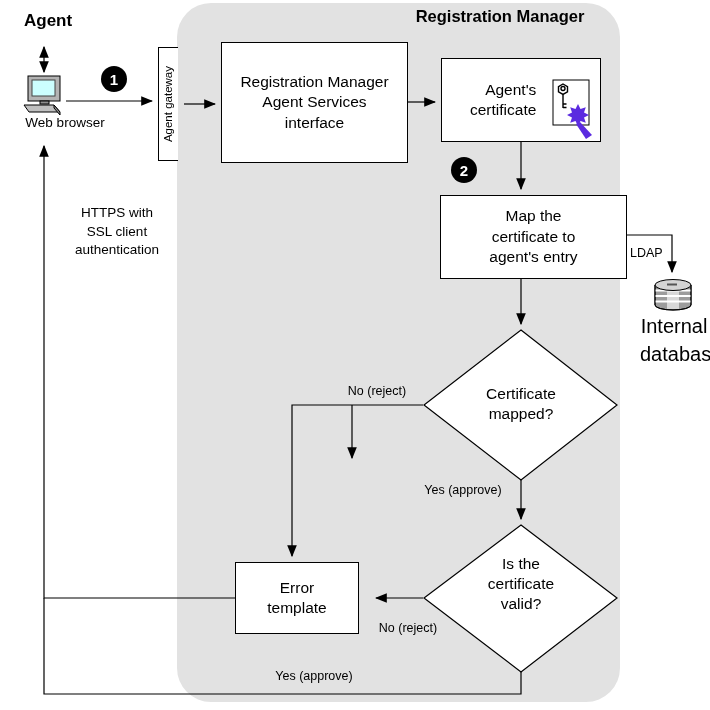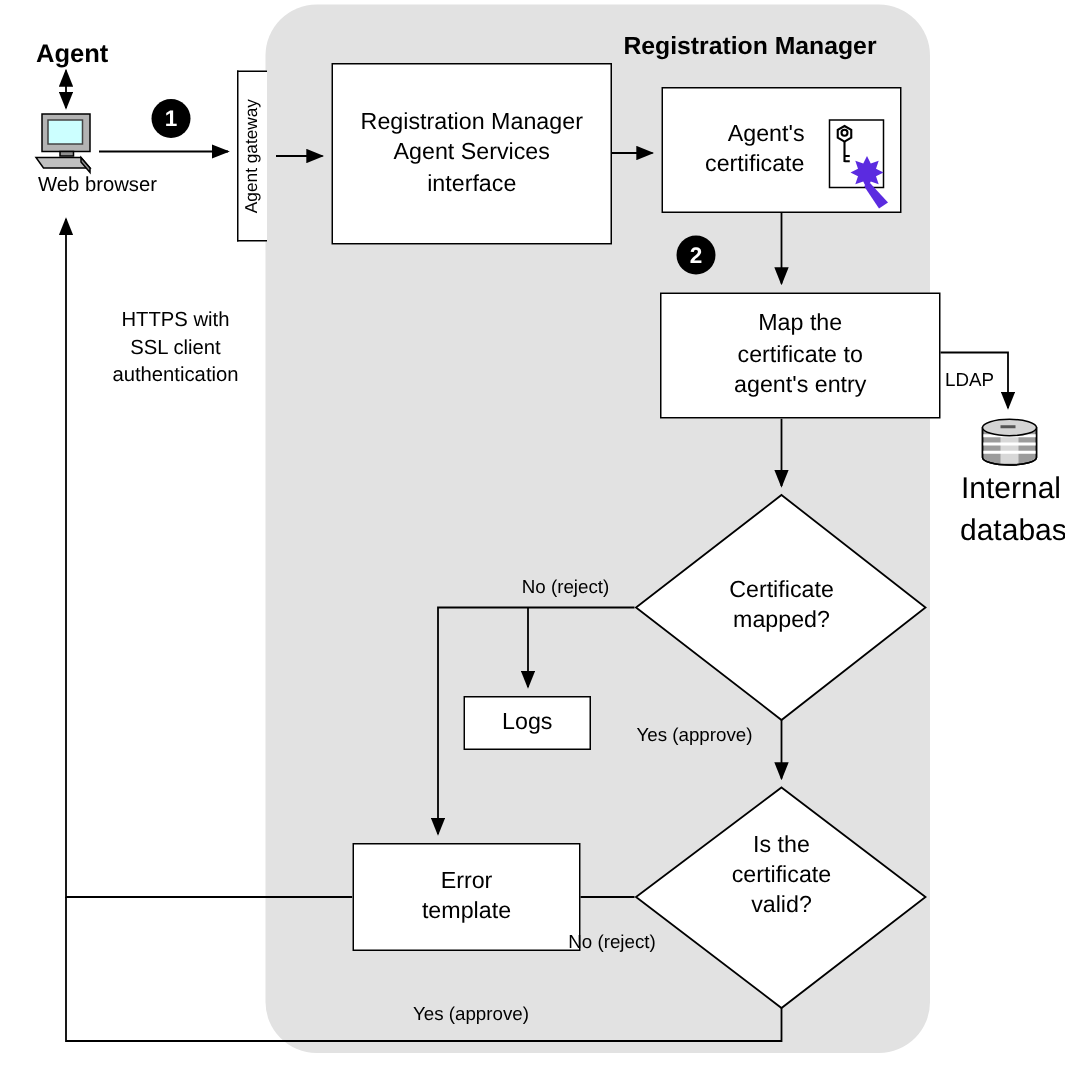--- a/index.html
+++ b/index.html
@@ -16,21 +16,21 @@
   svg.overlay { position:absolute; left:0; top:0; z-index:2; }
   .node {
     position:absolute; z-index:3; background:#fff; border:1px solid #000;
     display:flex; align-items:center; justify-content:center;
     text-align:center; font-size:15.5px; line-height:1.32; white-space:pre-line;
   }
   .label {
     position:absolute; z-index:3; text-align:center; white-space:pre-line;
     font-size:12.5px; line-height:1.38;
   }
-  .title { position:absolute; z-index:3; font-weight:bold; font-size:16.5px;margin-top:15px; }
+  .title { position:absolute; z-index:3; font-weight:bold; font-size:16.5px; }
   .stepcircle {
     position:absolute; z-index:4; width:26px; height:26px; border-radius:50%;
     background:#000; color:#fff; font-weight:bold; font-size:15px;
     display:flex; align-items:center; justify-content:center;
   }
   #gateway-box {
     left:158px; top:47px; width:20px; height:114px;
     border-right:none; font-size:11.5px;
   }
   #gateway-box .vtext {
@@ -125,25 +125,22 @@
     <span>Agent's
 certificate</span>
   </div>
 
   <div class="node" style="left:440px; top:195px; width:187px; height:84px;">
     <span>Map the
 certificate to
 agent's entry</span>
   </div>
 
-  <div class="node" style="left:309px; top:464px; width:85px; height:36px;">
-    <span>Logs</span>
-  </div>
 
-  <div class="node" style="left:235px; top:562px; width:152px; height:72px;">
+  <div class="node" style="left:235px; top:562px; width:124px; height:72px;">
     <span>Error
 template</span>
   </div>
 
   <div class="diamond-label" style="left:451px; top:384px; width:140px;">Certificate
 mapped?</div>
   <div class="diamond-label" style="left:456px; top:554px; width:130px;">Is the
 certificate
 valid?</div>
 

